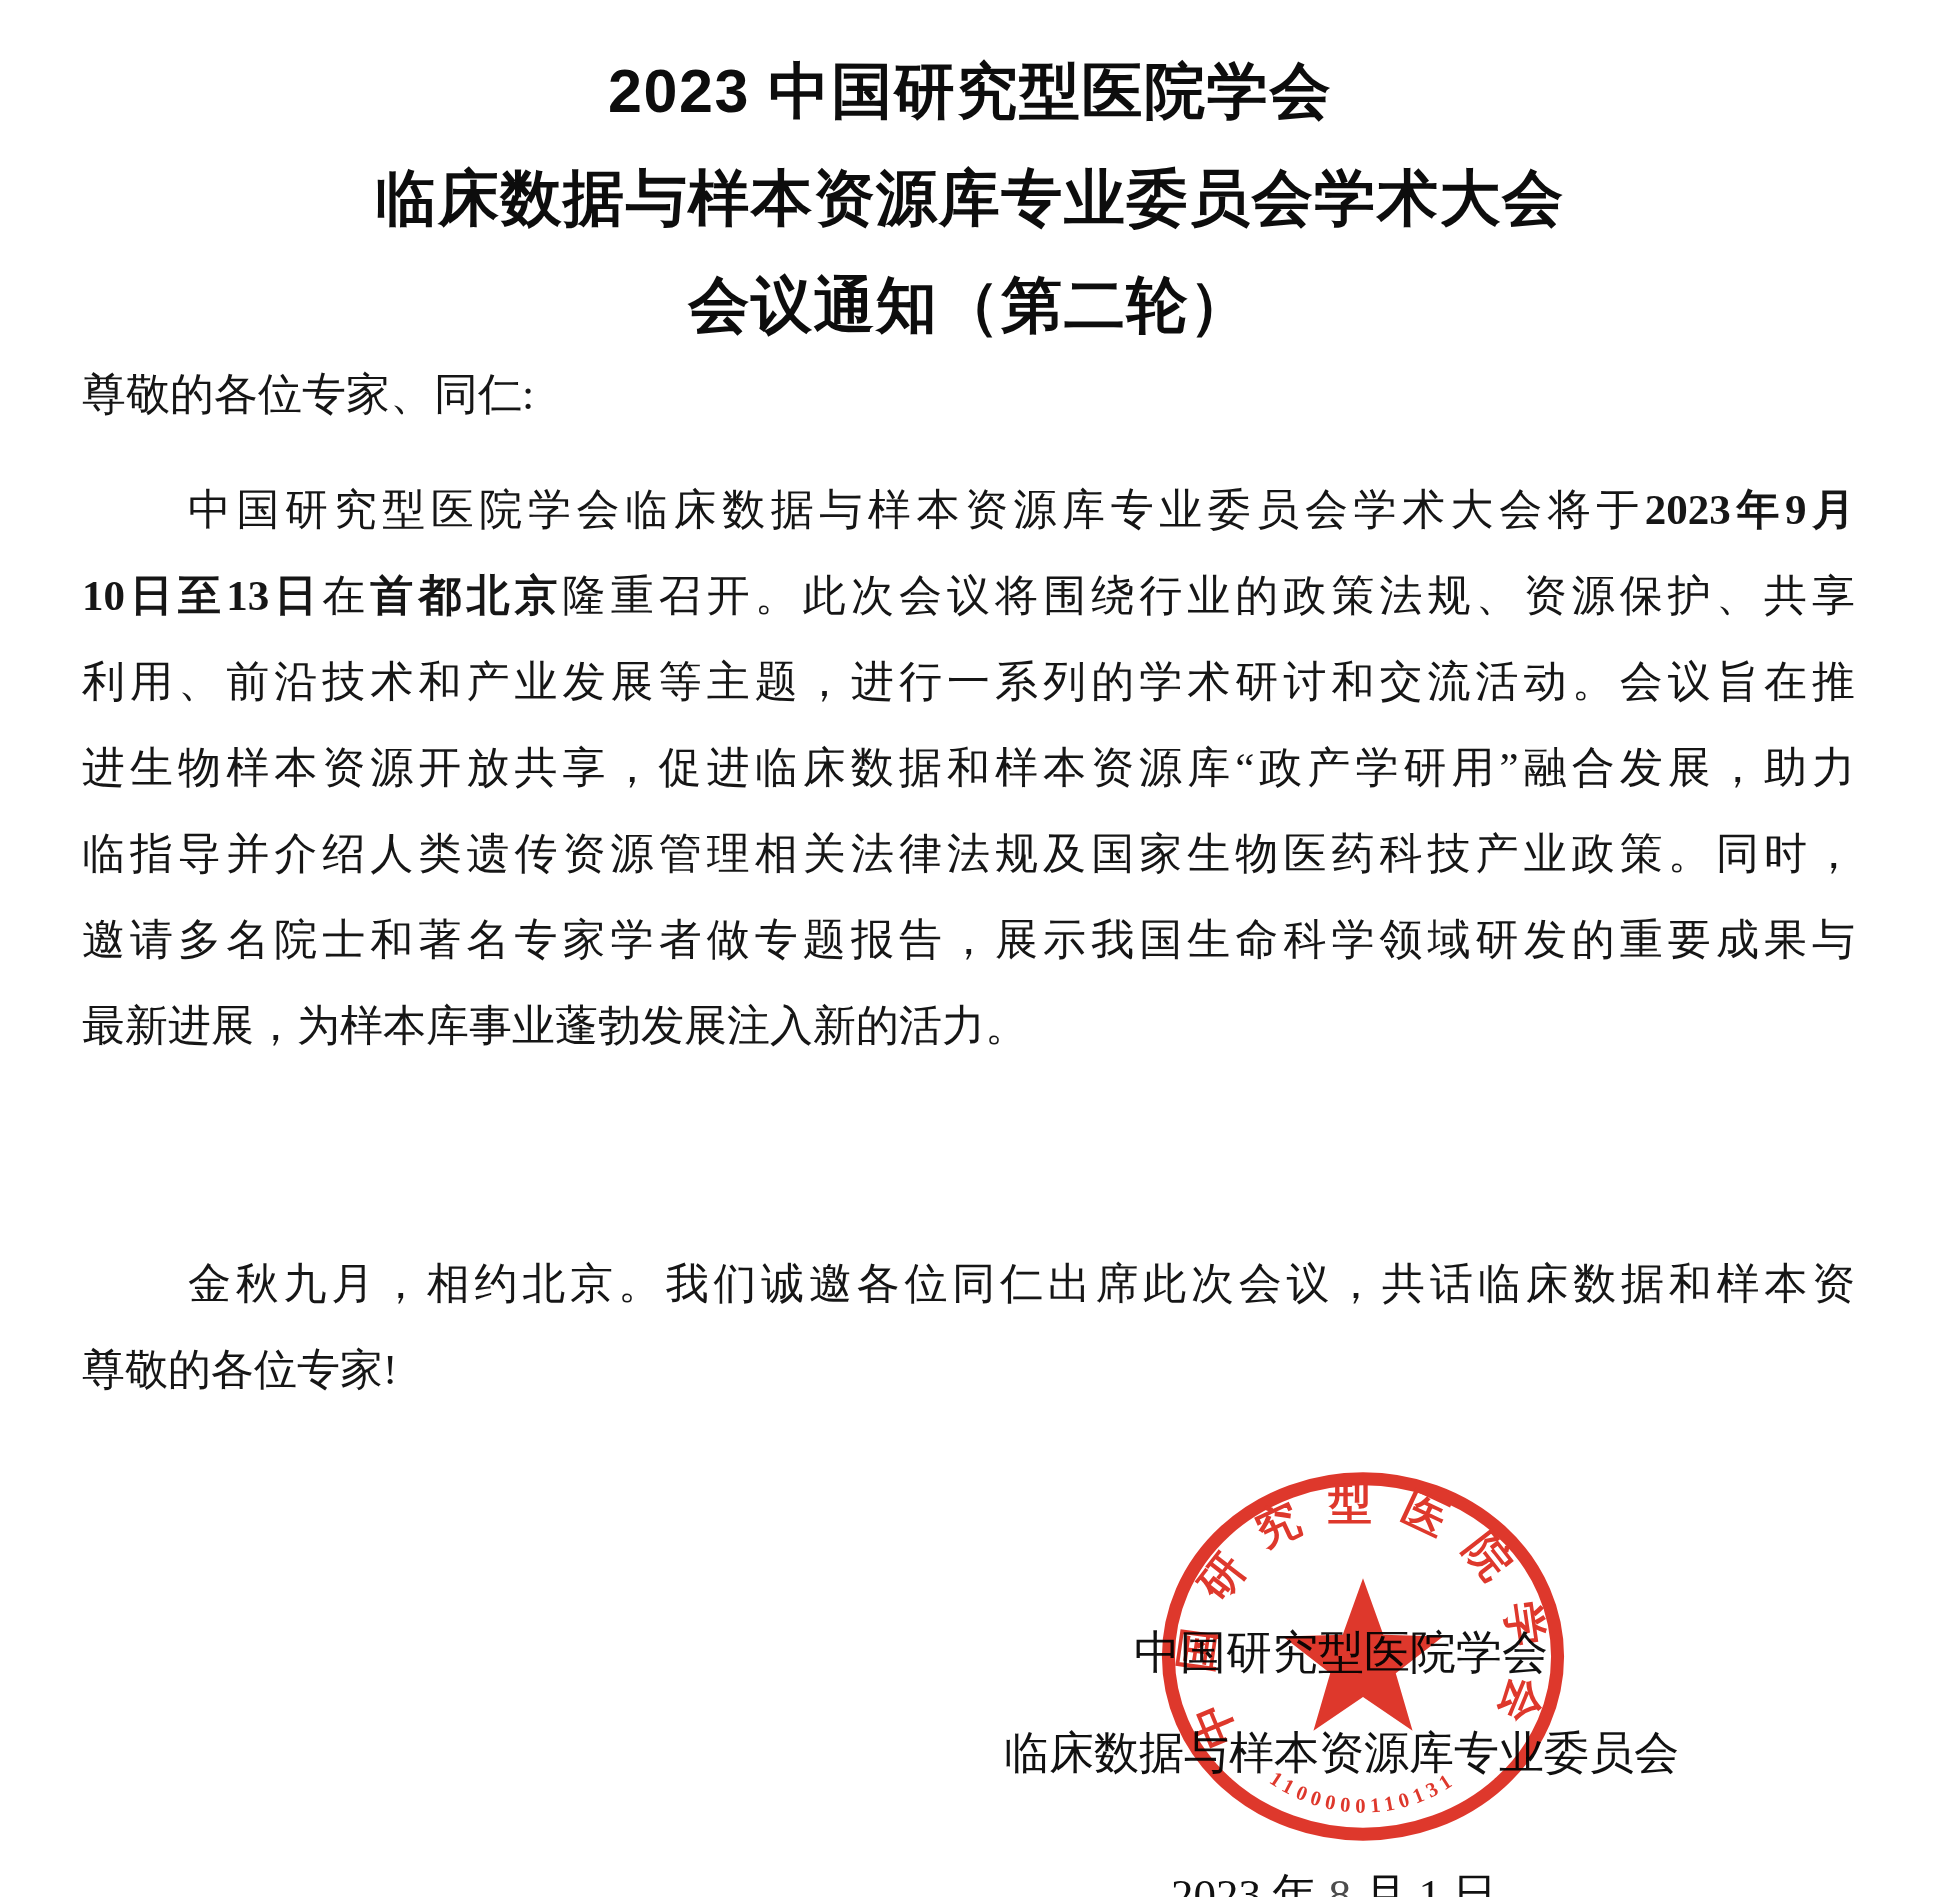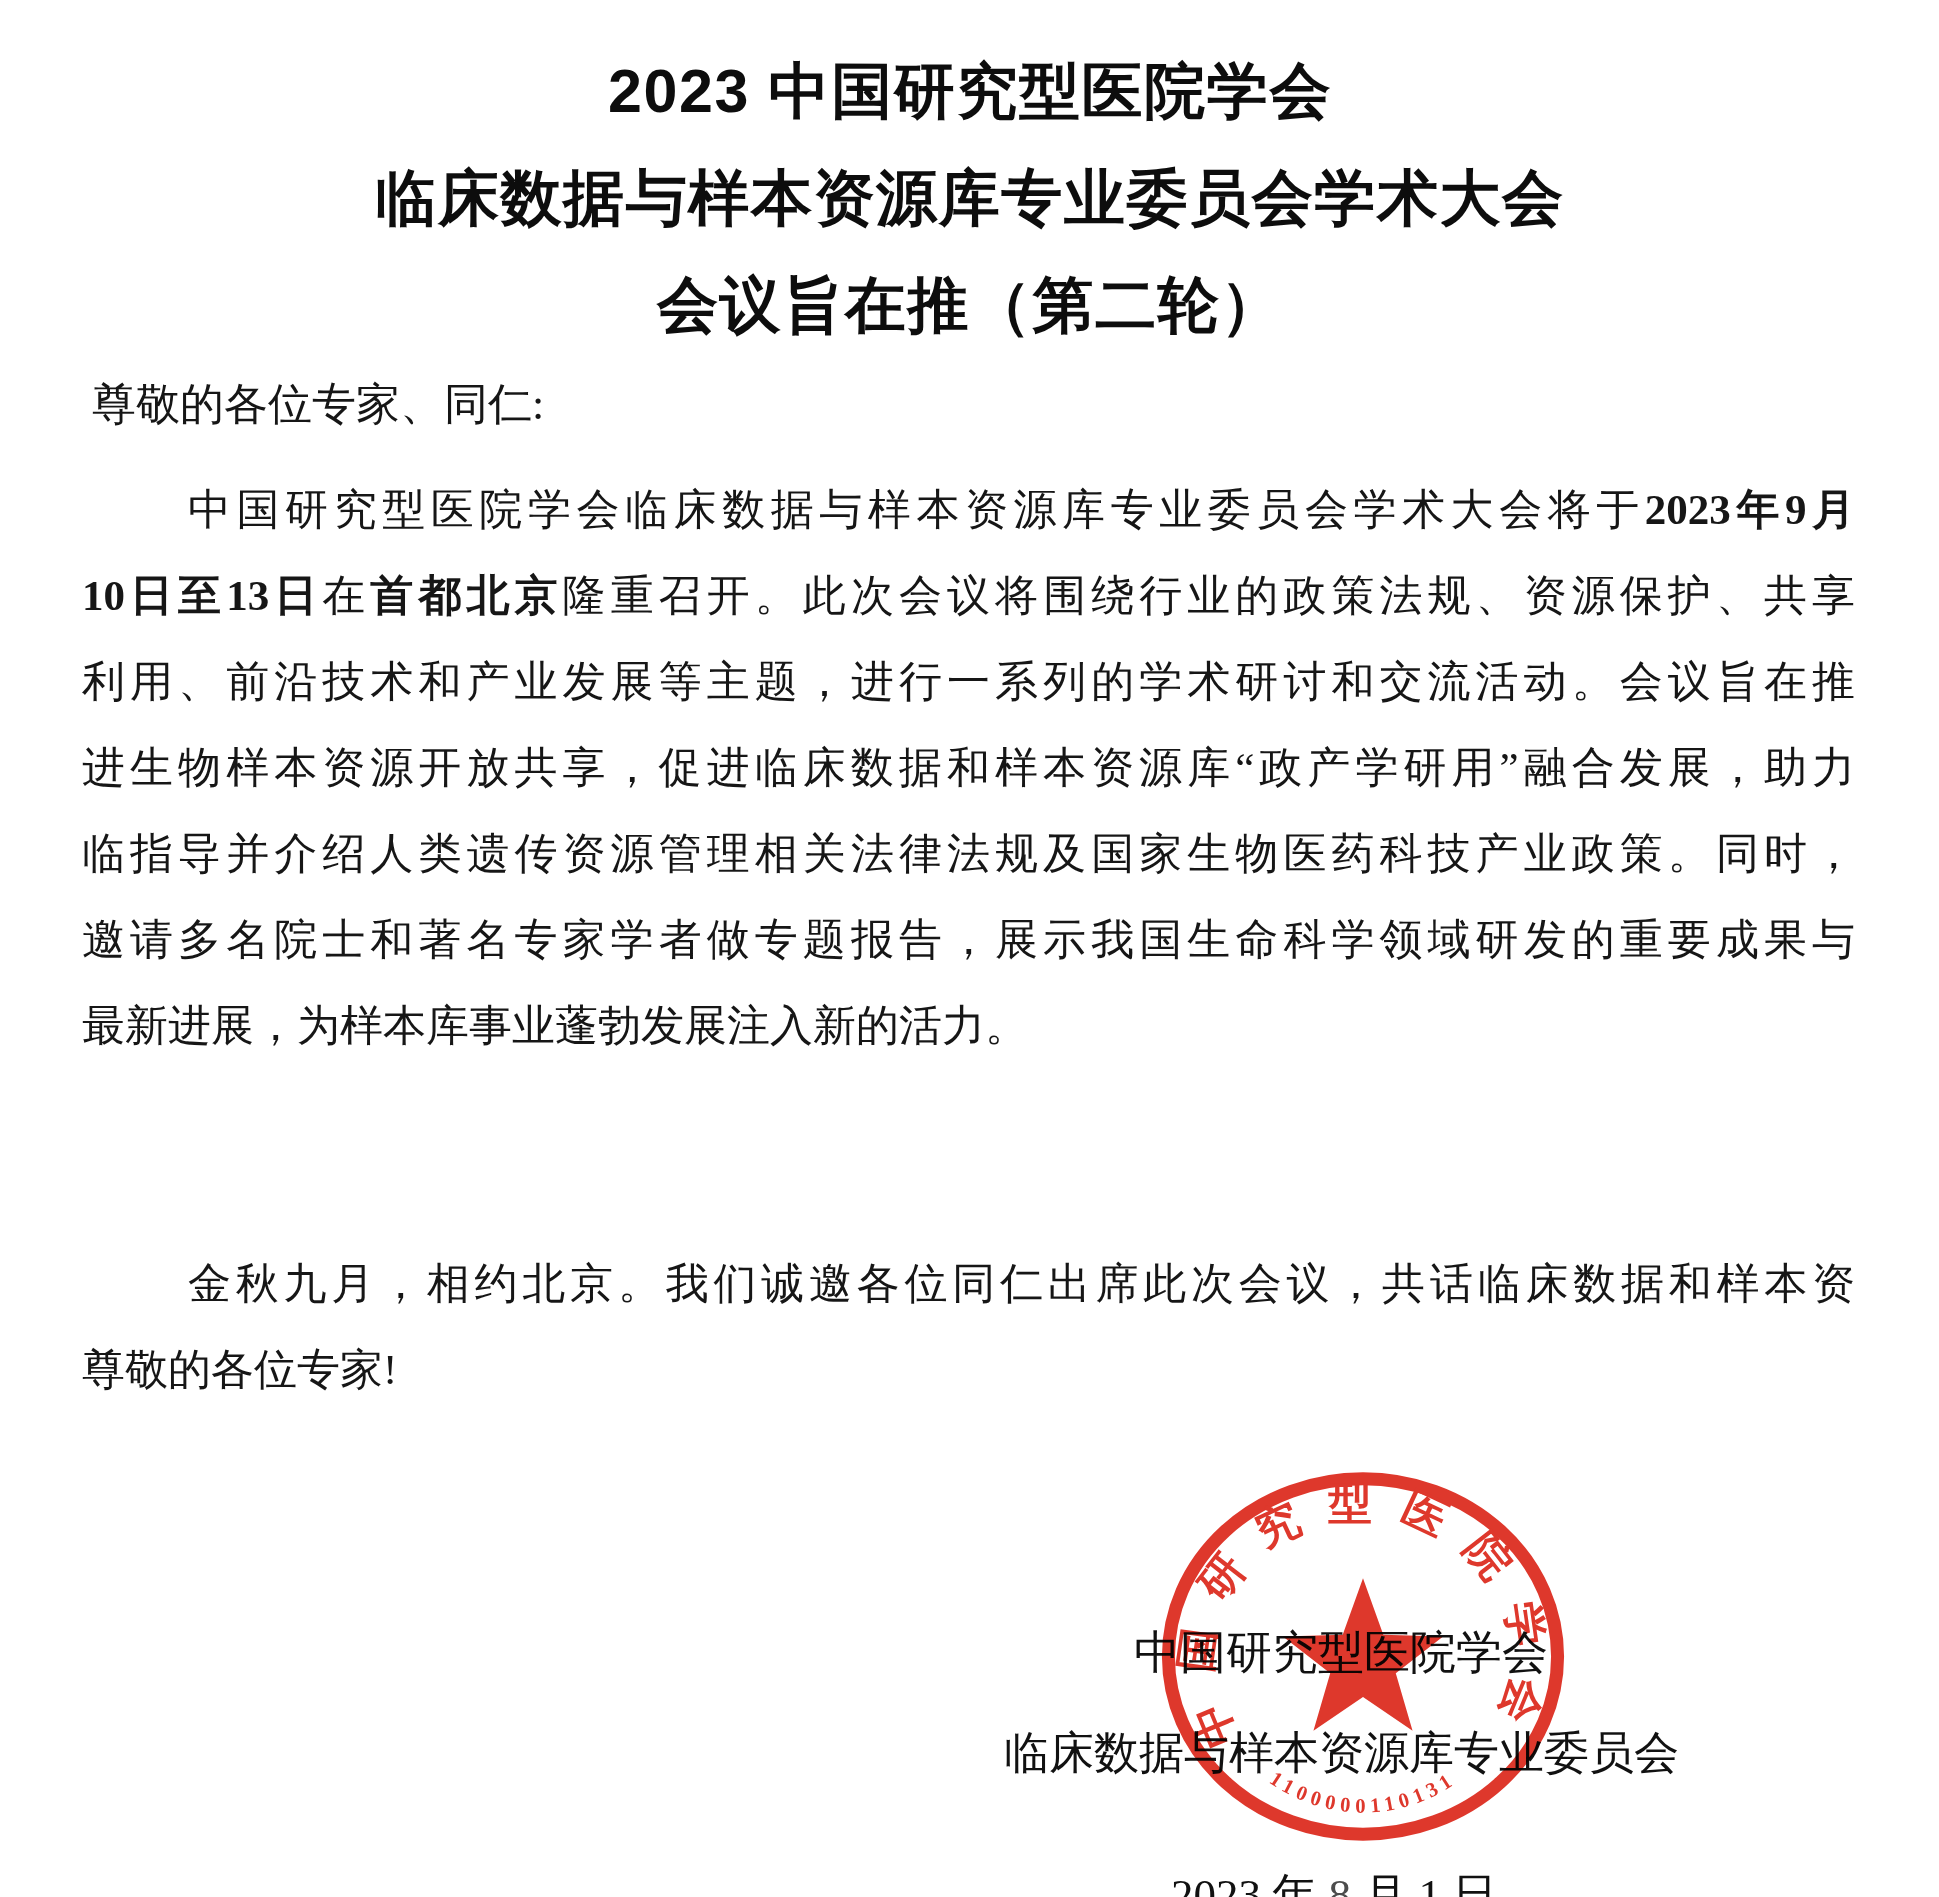--- a/index.html
+++ b/index.html
@@ -14,21 +14,21 @@
   .titles {
     position:absolute; top:38px; left:82px; width:1776px;
     text-align:center;
     font-family:"Liberation Sans","DejaVu Sans",sans-serif;
     font-weight:700;
     font-size:61px; line-height:107px;
     letter-spacing:1.6px;
     color:#0d0d0d;
   }
   .salutation {
-    position:absolute; top:369px; left:82px; margin:10px;
+    position:absolute; top:369px; left:82px; margin:0;
     font-size:44px; line-height:52px;
   }
   .bodyblock { position:absolute; left:82px; width:1773px; font-size:43px; }
   .para1 { top:467px; }
   .para2 { top:1241px; }
   .line {
     height:86px; line-height:86px;
     text-align:justify; text-align-last:justify;
     white-space:normal;
   }
@@ -52,21 +52,21 @@
   .seal text { font-family:"Liberation Serif","DejaVu Serif",serif; font-weight:600; }
 </style>
 </head>
 <body>
 
 <div class="page">
 
   <div class="titles">
     <div>2023 中国研究型医院学会</div>
     <div>临床数据与样本资源库专业委员会学术大会</div>
-    <div>会议旨在推（第二轮）</div>
+    <div>会议通知（第二轮）</div>
   </div>
 
   <p class="salutation">尊敬的各位专家、同仁:</p>
 
   <div class="bodyblock para1">
     <div class="line indent"><span>中国研究型医院学会临床数据与样本资源库专业委员会学术大会将于</span><b>2023年9月</b></div>
     <div class="line"><b>10日至13日</b><span>在</span><b>首都北京</b><span>隆重召开。此次会议将围绕行业的政策法规、资源保护、共享</span></div>
     <div class="line">利用、前沿技术和产业发展等主题，进行一系列的学术研讨和交流活动。会议旨在推</div>
     <div class="line">进生物样本资源开放共享，促进临床数据和样本资源库“政产学研用”融合发展，助力</div>
     <div class="line">临指导并介绍人类遗传资源管理相关法律法规及国家生物医药科技产业政策。同时，</div>

